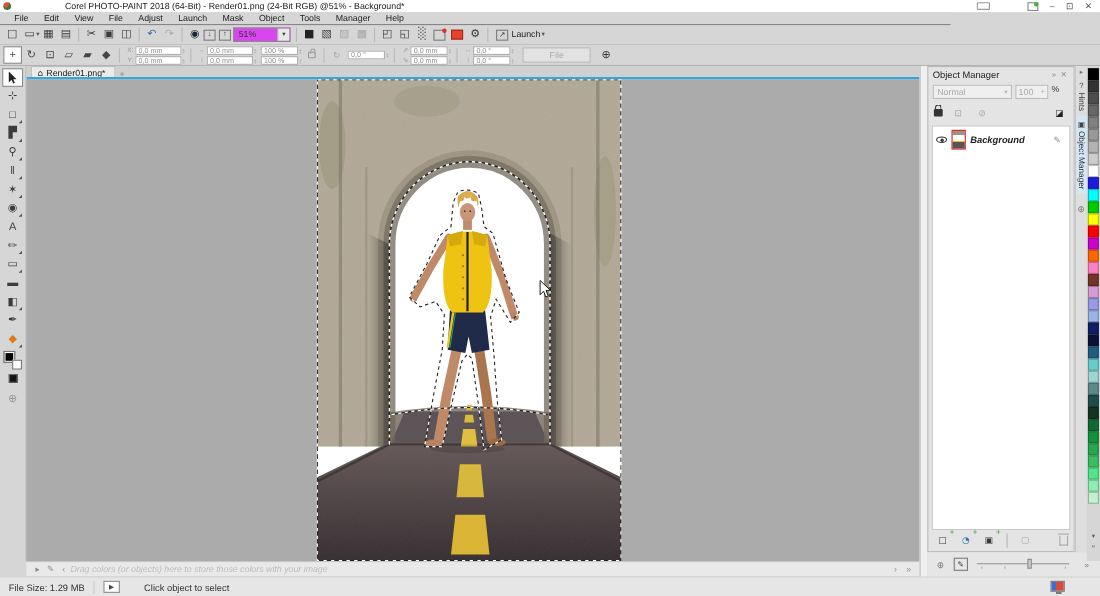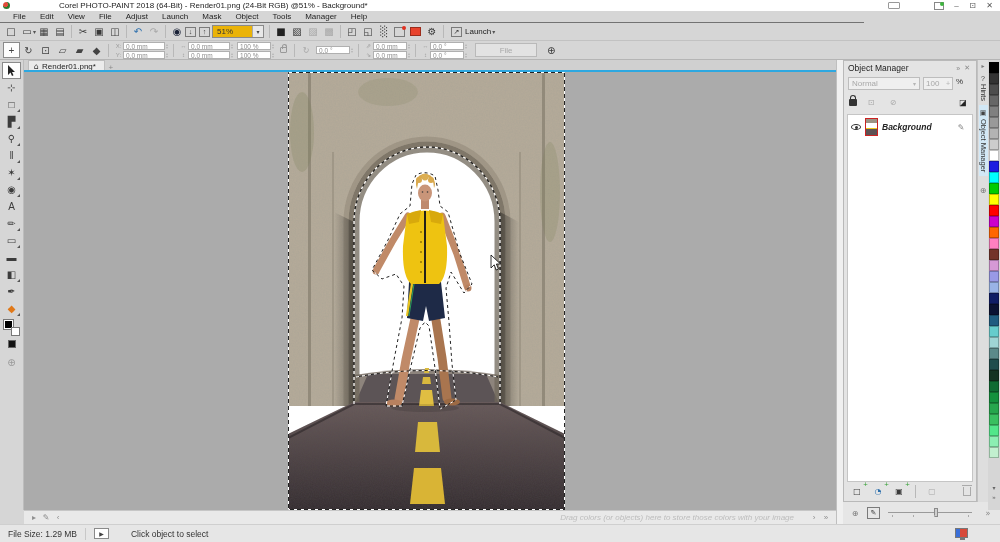--- a/index.html
+++ b/index.html
@@ -27,21 +27,21 @@
   .gi { display:inline-flex; width:16px; height:15px; align-items:center; justify-content:center; font-size:10px; color:#3a3a3a; font-family:"DejaVu Sans",sans-serif; }
   .gi.small { font-size:8px; }
   .gi.dis { color:#a8a8a8; }
   .gi.blue { color:#2c6fad; }
   .sep { width:1px; height:13px; background:#b8b8b8; margin:0 3px; }
   .dd-arrow { font-size:6px; color:#555; margin-left:-2px; }
   .boxed { border:1px solid #7a7a7a; width:11px; height:10px; display:inline-flex; align-items:center; justify-content:center; font-size:7px; color:#333; }
   .red-rect { width:11px; height:9px; background:#e8432d; border:1px solid #9c2c1c; margin:0 3px; }
   .dot-page { position:relative; width:11px; height:10px; border:1px solid #7a7a7a; margin:0 2px; }
   .dot-page::after { content:""; position:absolute; right:-2px; top:-2px; width:4px; height:4px; border-radius:50%; background:#e03020; }
-  #zoom-select { width:52px; height:13px; background:#eab308; border:1px solid #8a8a8a; display:inline-flex; align-items:center; font-size:8px; padding-left:4px; margin:16px 2px; position:relative; }
+  #zoom-select { width:52px; height:13px; background:#d946ef; border:1px solid #8a8a8a; display:inline-flex; align-items:center; font-size:8px; padding-left:4px; margin:16px 2px; position:relative; }
   #zoom-select .sel-arrow { position:absolute; right:0; top:0; width:11px; height:11px; background:#e8e8e8; border-left:1px solid #aaa; font-size:6px; display:flex; align-items:center; justify-content:center; color:#444; }
   #launch-btn { display:inline-flex; align-items:center; gap:3px; font-size:8px; color:#222; padding:1px 4px; }
 
   
   .ptool { width:17px; height:16px; display:inline-flex; align-items:center; justify-content:center; font-size:10px; color:#444; }
   .ptool.sel { background:#fdfdfd; border:1px solid #8a8a8a; }
   .grp { display:inline-flex; flex-direction:column; gap:1px; margin:0 2px; }
   .fldrow { display:inline-flex; align-items:center; height:8px; }
   .fpre { font-size:6px; color:#9a9a9a; width:9px; text-align:center; }
   .fld { width:42px; height:8px; background:#fff; border:1px solid #b0b0b0; font-size:6.5px; color:#8d8d8d; padding-left:2px; line-height:7px; }
@@ -67,21 +67,21 @@
   .swatch-ctl .fg { position:absolute; left:0; top:0; width:9px; height:9px; background:#000; border:1px solid #fff; outline:1px solid #777; }
   .swatch-ctl .bg2 { position:absolute; right:0; bottom:0; width:9px; height:9px; background:#fff; border:1px solid #777; }
   .swatch-mini { width:8px; height:8px; background:#111; border:1px solid #666; margin-top:4px; }
 
   
   #workspace { left:24px; top:72px; width:812px; height:438px; background:#ababab; overflow:hidden; }
   #canvas-image { position:absolute; left:264px; top:0; width:277px; height:438px; background:#fff; }
 
   
   #palettebar { left:24px; top:510px; width:812px; height:14px; background:#e9e9e9; border-top:1px solid #c6c6c6; display:flex; align-items:center; padding:0 4px; }
-  #palettebar .hint { flex:1; text-align:right; font-style:italic; color:#bdbdbd; font-size:8px; padding-right:14px; }
+  #palettebar .hint { flex:1; text-align:left; font-style:italic; color:#bdbdbd; font-size:8px; padding-right:14px; }
   .pb-ic { width:12px; height:12px; display:inline-flex; align-items:center; justify-content:center; font-size:8px; color:#8f8f8f; }
 
   
   #statusbar { left:0; top:524px; width:1000px; height:18px; background:#e6e6e6; border-top:1px solid #cfcfcf; display:flex; align-items:center; padding-left:8px; gap:8px; }
   #statusbar .txt { font-size:8.5px; color:#333; }
   .sb-sep { width:1px; height:12px; background:#c8c8c8; }
   #sb-thumb { width:15px; height:11px; border:1px solid #8a8a8a; background:#fff; display:flex; align-items:center; justify-content:center; font-size:6px; color:#444; }
   #sb-monitor { position:absolute; right:32px; top:528px; width:13px; height:10px; border:1px solid #777; background:linear-gradient(90deg,#3a6fd8 0 40%, #d84a3a 40% 100%); }
   #sb-monitor::after { content:""; position:absolute; left:4px; bottom:-3px; width:5px; height:2px; background:#777; }
 

